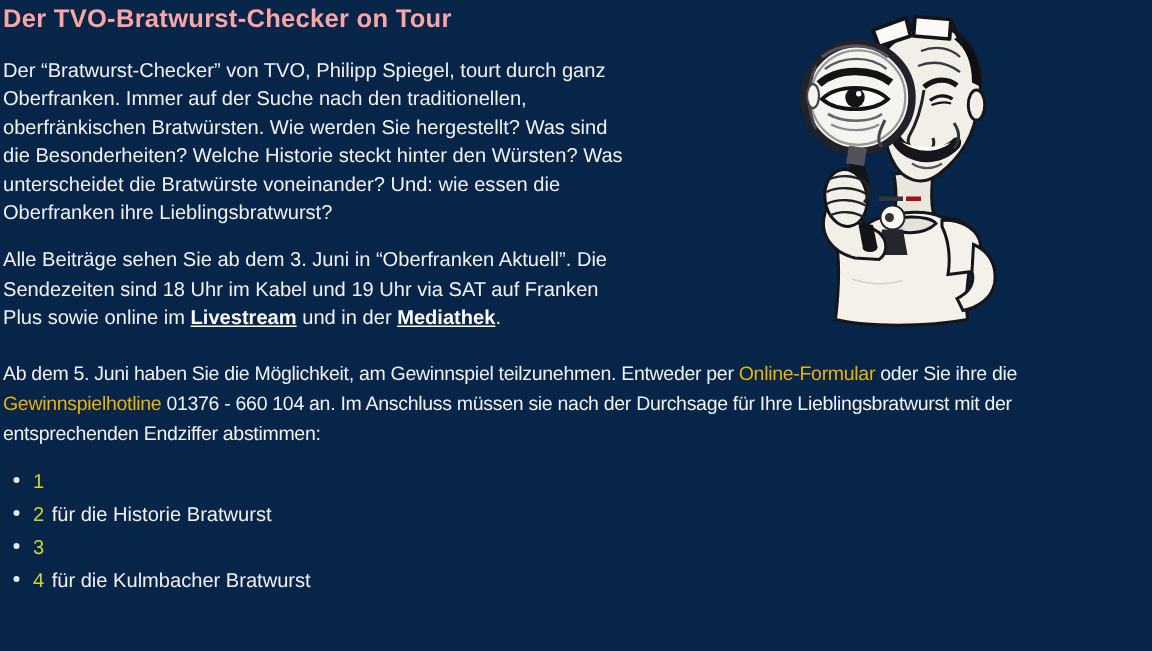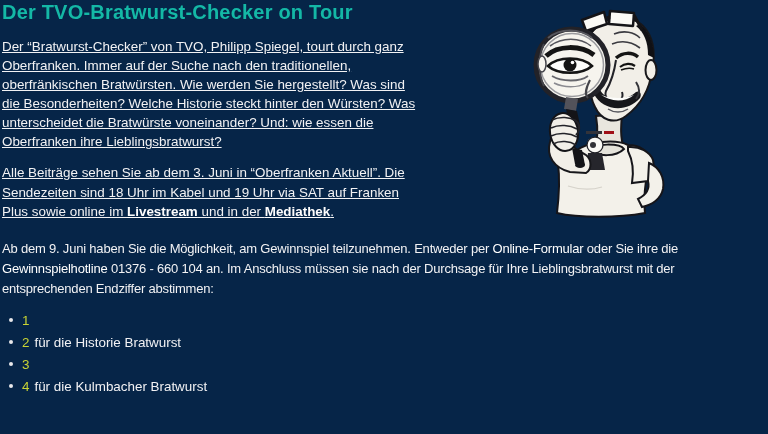--- a/index.html
+++ b/index.html
@@ -6,28 +6,28 @@
   body{
     width:768px;height:434px;
     background:#062548;
     font-family:"Liberation Sans",sans-serif;
     color:#f2f2f4;
     overflow:hidden;
     position:relative;
   }
   .content{padding:3px 2px 0 2px;}
   .section-heading{
-    color:#14b8a6;
-    font-size:20px;
+    color:#fca5a5;
+    font-size:17px;
     font-weight:700;
     line-height:19px;
     margin:0;
     letter-spacing:.2px;
   }
-  .col-text{max-width:424px;text-decoration:underline;}
+  .col-text{max-width:424px;}
   .body-p{
     font-size:13.4px;
     line-height:19px;
     margin:15px 0 0 0;
     color:#f2f2f4;
   }
   .body-p2{margin-top:12px;line-height:19.5px;}
   .h2-space{margin-top:30px;}
   .intro-p{
     font-size:13px;
@@ -36,21 +36,21 @@
     margin:17px 0 0 0;
     max-width:768px;
   }
   a.link-underline{
     color:#fdfdfd;
     font-weight:700;
     text-decoration:underline;
     cursor:pointer;
   }
   a.link-green{
-    color:#ffffff;
+    color:#eab308;
     text-decoration:none;
     cursor:pointer;
   }
   ul.vote-list{
     list-style:none;
     margin:14px 0 0 0;
     padding:0 0 0 7px;
   }
   ul.vote-list li{
     font-size:13.4px;
@@ -84,21 +84,21 @@
 
   <h2 class="section-heading">Der TVO-Bratwurst-Checker on Tour</h2>
 
   <div class="col-text">
     <p class="body-p">Der “Bratwurst-Checker” von TVO, Philipp Spiegel, tourt durch ganz Oberfranken. Immer auf der Suche nach den traditionellen, oberfränkischen Bratwürsten. Wie werden Sie hergestellt? Was sind die Besonderheiten? Welche Historie steckt hinter den Würsten? Was unterscheidet die Bratwürste voneinander? Und: wie essen die Oberfranken ihre Lieblingsbratwurst?</p>
 
     <p class="body-p body-p2"><span>Alle Beiträge sehen Sie ab dem 3. Juni in “Oberfranken Aktuell”. Die Sendezeiten sind 18 Uhr im Kabel und 19 Uhr via SAT auf Franken Plus sowie online im </span><a class="link-underline">Livestream</a><span> und in der </span><a class="link-underline">Mediathek</a><span>.</span></p>
   </div>
 
 
-  <p class="intro-p"><span>Ab dem 9. Juni haben Sie die Möglichkeit, am Gewinnspiel teilzunehmen. Entweder per </span><a class="link-green">Online-Formular</a><span> oder Sie ihre die </span><a class="link-green">Gewinnspielhotline</a><span> 01376 - 660 104 an. Im Anschluss müssen sie nach der Durchsage für Ihre Lieblingsbratwurst mit der entsprechenden Endziffer abstimmen:</span></p>
+  <p class="intro-p"><span>Ab dem 5. Juni haben Sie die Möglichkeit, am Gewinnspiel teilzunehmen. Entweder per </span><a class="link-green">Online-Formular</a><span> oder Sie ihre die </span><a class="link-green">Gewinnspielhotline</a><span> 01376 - 660 104 an. Im Anschluss müssen sie nach der Durchsage für Ihre Lieblingsbratwurst mit der entsprechenden Endziffer abstimmen:</span></p>
 
   <ul class="vote-list">
     <li>
       <span class="bullet-dot"></span>
       <span class="vote-number">1</span>
     </li>
     <li>
       <span class="bullet-dot"></span>
       <span class="vote-number">2</span>
       <span>für die Historie Bratwurst</span>

